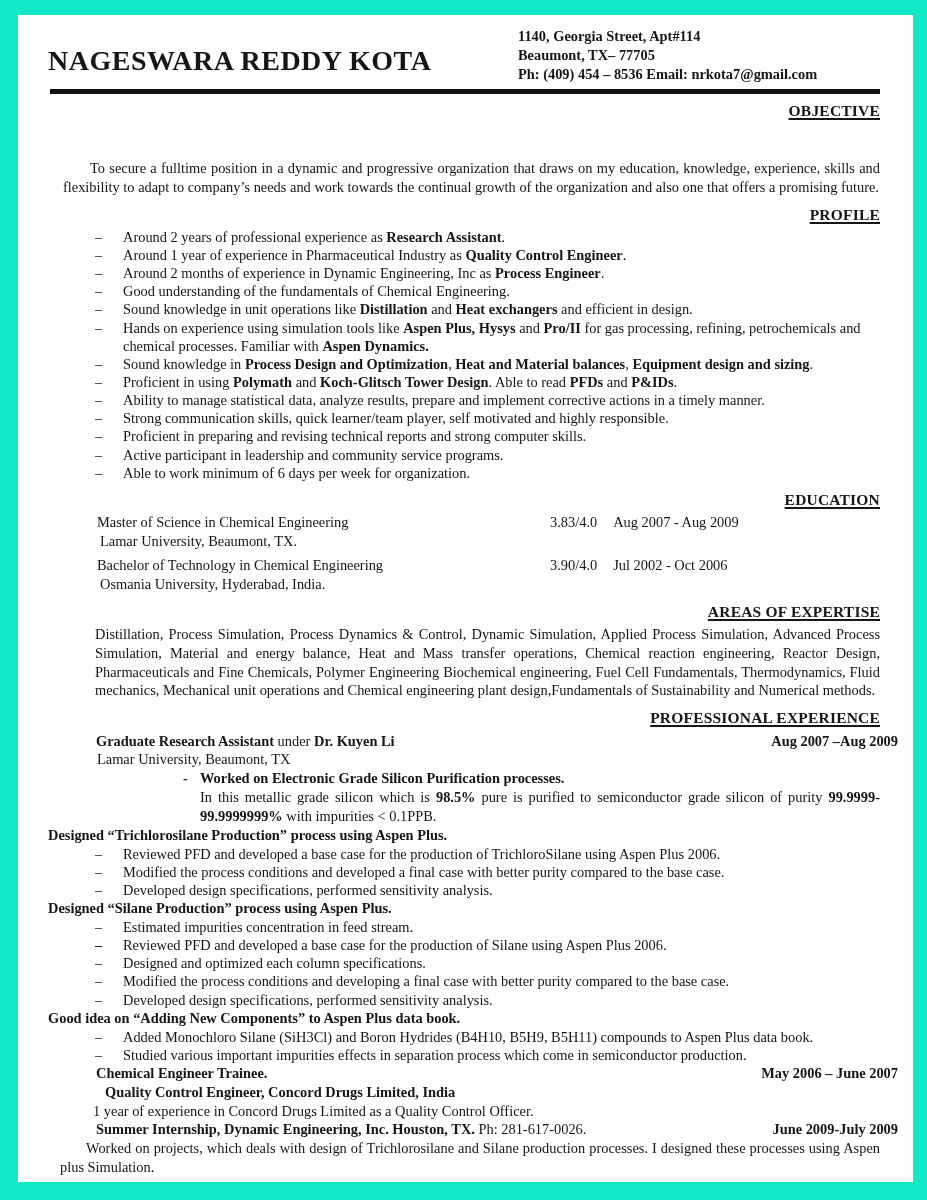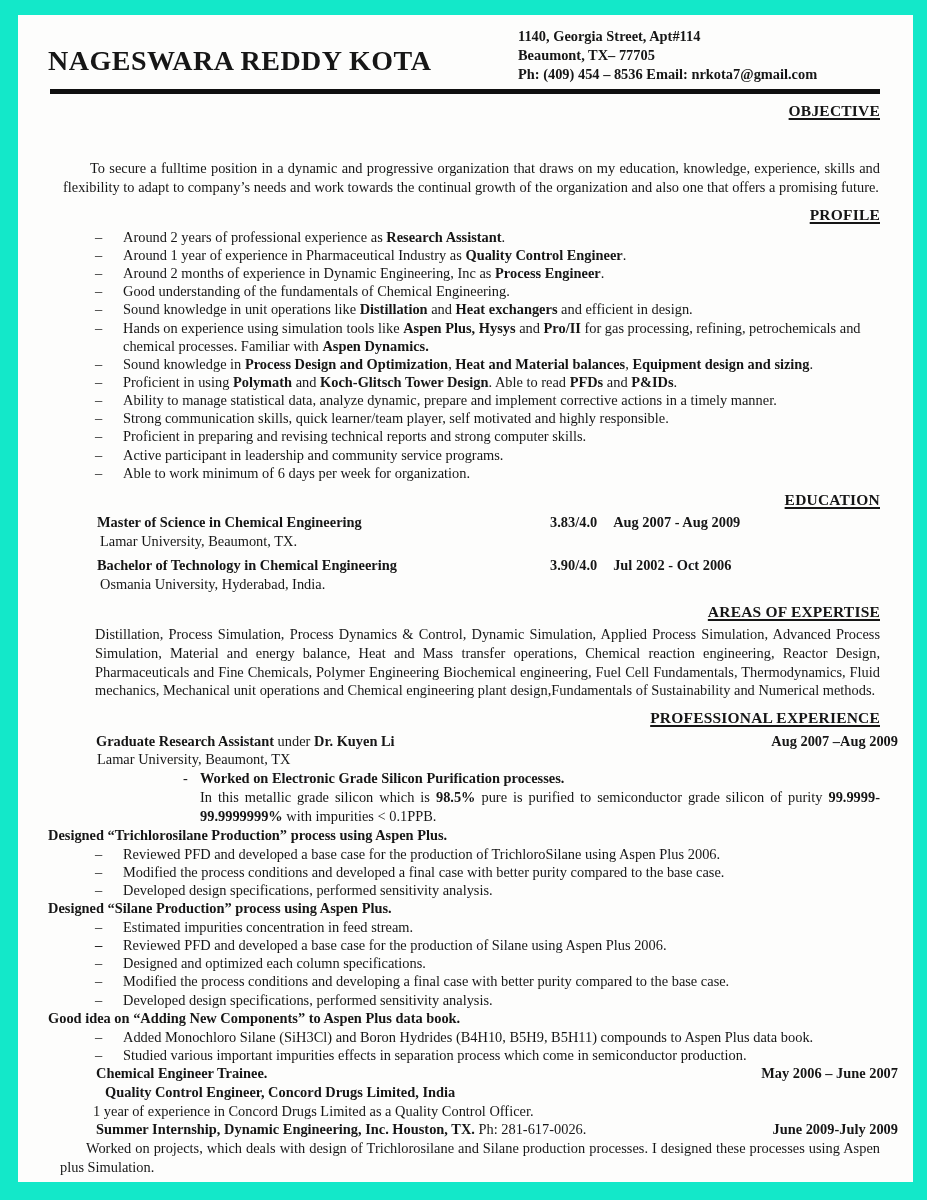--- a/index.html
+++ b/index.html
@@ -33,21 +33,21 @@
     text-align:right;
   }
   .body-text{font-size:14.4px;line-height:1.31;}
   
   .para-objective{margin-left:15px;text-indent:27px;text-align:justify;margin-top:38px;}
   .para-expertise{margin-left:47px;text-align:justify;}
   
   .bullet-row{position:relative;padding-left:75px;line-height:1.26;}
   .bullet-row .dash{position:absolute;left:47px;top:0;}
   
-  .edu-row{position:relative;padding-left:49px;font-weight:bold;}
+  .edu-row{position:relative;padding-left:49px;font-weight:normal;}
   .edu-meta{position:absolute;left:502px;top:0;white-space:nowrap;}
   .edu-dates{margin-left:16px;}
   .edu-school{margin-left:52px;}
   .edu-entry + .edu-entry{margin-top:5px;}
   
   .xp-role{position:relative;margin-left:48px;padding-right:62px;line-height:1.31;}
   .xp-role .xp-right{position:absolute;right:-18px;top:0;font-weight:bold;white-space:nowrap;}
   .xp-org{margin-left:49px;}
   .xp-sub{position:relative;padding-left:152px;}
   .xp-sub .dash{position:absolute;left:135px;top:0;}
@@ -82,21 +82,21 @@
     <div class="sec-heading">PROFILE</div>
     <div>
         <div class="bullet-row"><span class="dash">–</span><span><span>Around 2 years of professional experience as </span><b>Research Assistant</b><span>.</span></span></div>
         <div class="bullet-row"><span class="dash">–</span><span><span>Around 1 year of experience in Pharmaceutical Industry as </span><b>Quality Control Engineer</b><span>.</span></span></div>
         <div class="bullet-row"><span class="dash">–</span><span><span>Around 2 months of experience in Dynamic Engineering, Inc as </span><b>Process Engineer</b><span>.</span></span></div>
         <div class="bullet-row"><span class="dash">–</span><span><span>Good understanding of the fundamentals of Chemical Engineering.</span></span></div>
         <div class="bullet-row"><span class="dash">–</span><span><span>Sound knowledge in unit operations like </span><b>Distillation</b><span> and </span><b>Heat exchangers</b><span> and efficient in design.</span></span></div>
         <div class="bullet-row"><span class="dash">–</span><span><span>Hands on experience using simulation tools like </span><b>Aspen Plus, Hysys</b><span> and </span><b>Pro/II</b><span> for gas processing, refining, petrochemicals and chemical processes. Familiar with </span><b>Aspen Dynamics.</b></span></div>
         <div class="bullet-row"><span class="dash">–</span><span><span>Sound knowledge in </span><b>Process Design and Optimization</b><span>, </span><b>Heat and Material balances</b><span>, </span><b>Equipment design and sizing</b><span>.</span></span></div>
         <div class="bullet-row"><span class="dash">–</span><span><span>Proficient in using </span><b>Polymath</b><span> and </span><b>Koch-Glitsch Tower Design</b><span>. Able to read </span><b>PFDs</b><span> and </span><b>P&amp;IDs</b><span>.</span></span></div>
-        <div class="bullet-row"><span class="dash">–</span><span><span>Ability to manage statistical data, analyze dynamic, prepare and implement corrective actions in a timely manner.</span></span></div>
+        <div class="bullet-row"><span class="dash">–</span><span><span>Ability to manage statistical data, analyze results, prepare and implement corrective actions in a timely manner.</span></span></div>
         <div class="bullet-row"><span class="dash">–</span><span><span>Strong communication skills, quick learner/team player, self motivated and highly responsible.</span></span></div>
         <div class="bullet-row"><span class="dash">–</span><span><span>Proficient in preparing and revising technical reports and strong computer skills.</span></span></div>
         <div class="bullet-row"><span class="dash">–</span><span><span>Active participant in leadership and community service programs.</span></span></div>
         <div class="bullet-row"><span class="dash">–</span><span><span>Able to work minimum of 6 days per week for organization.</span></span></div>
       </div>
   </div>
 
   <div class="section body-text">
     <div class="sec-heading">EDUCATION</div>
     <div class="edu-entry">

